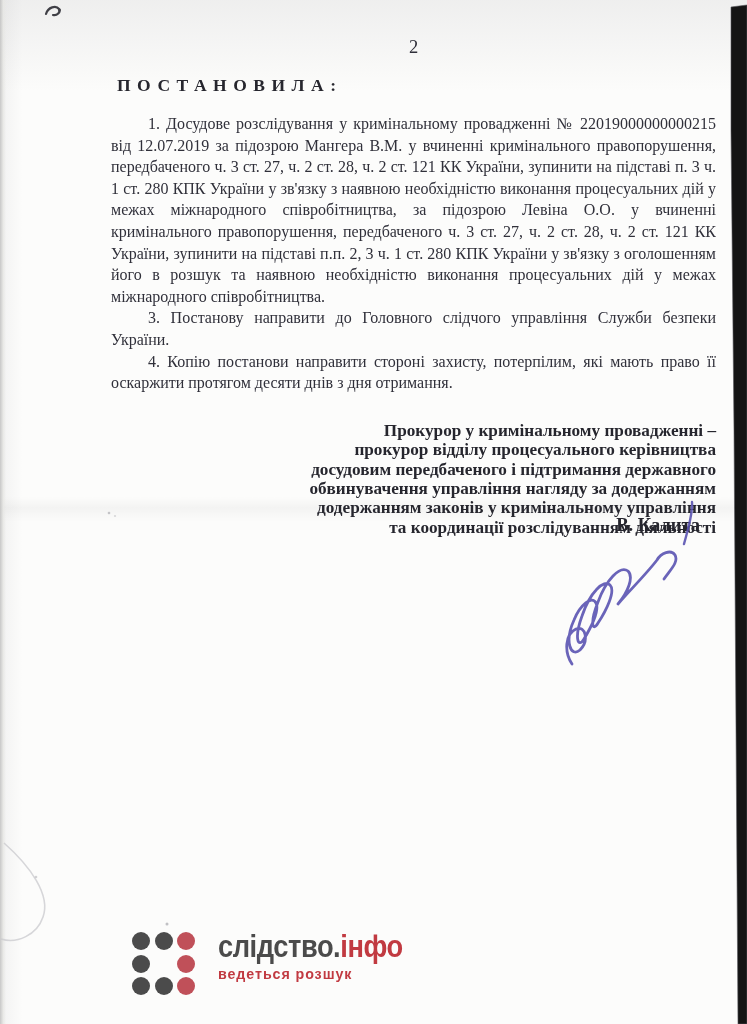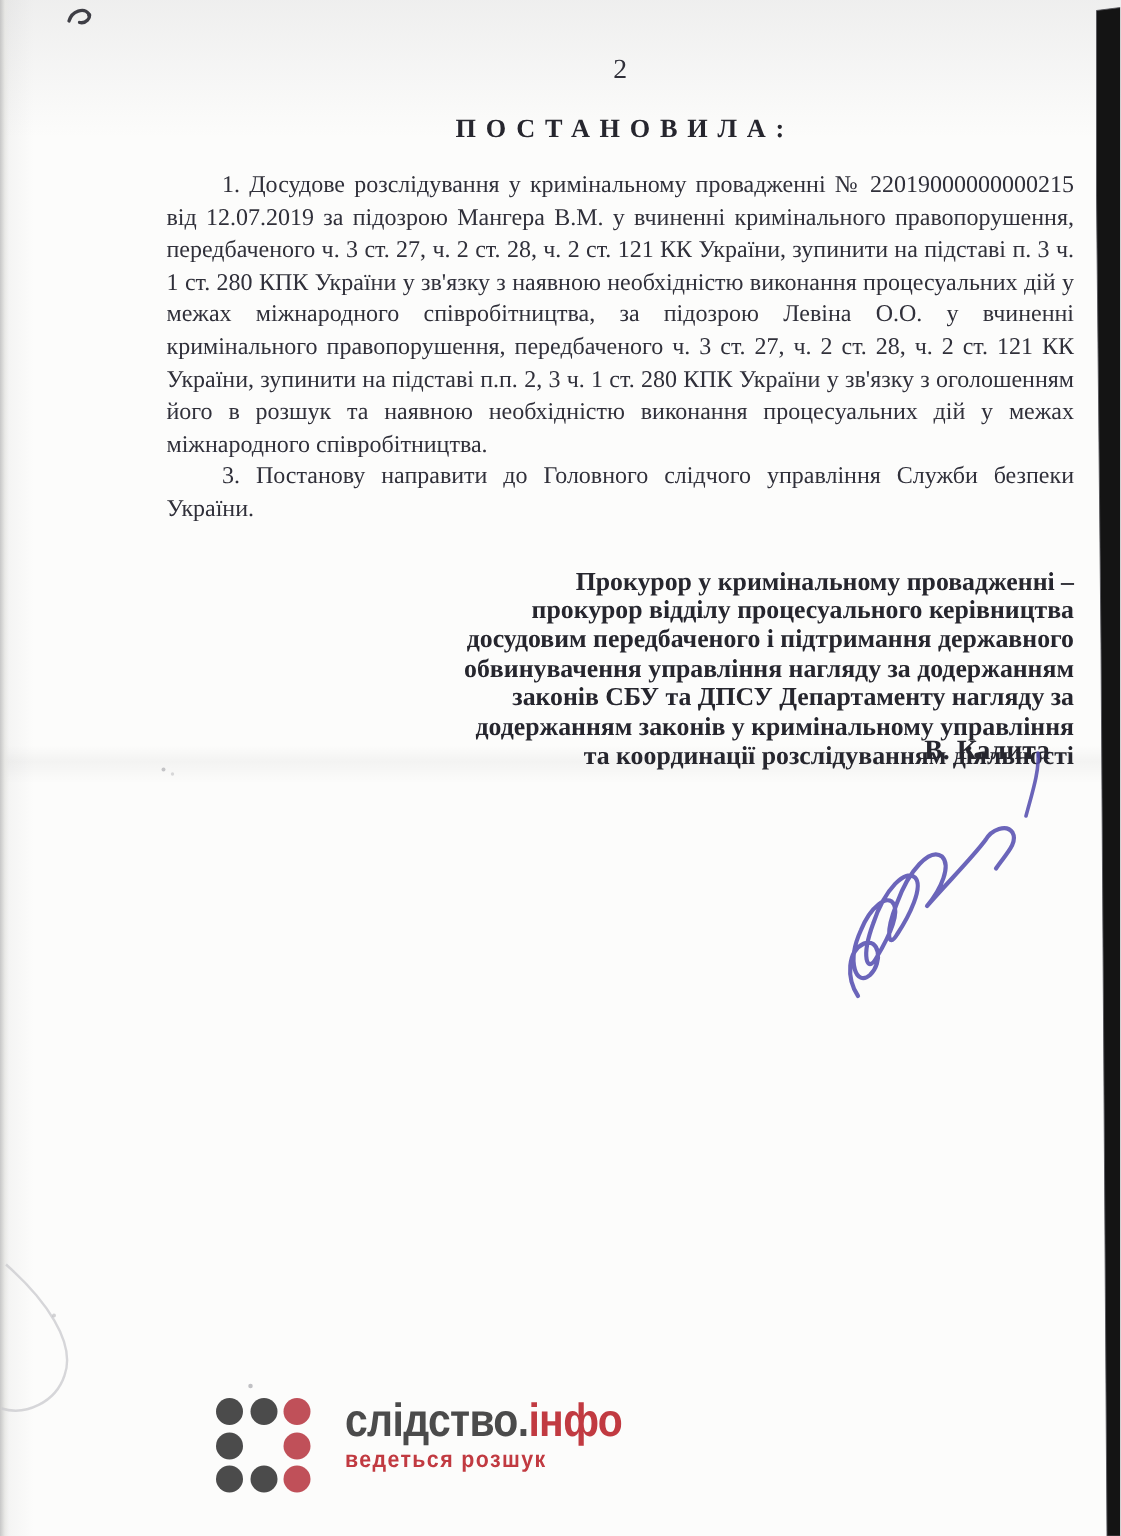--- a/index.html
+++ b/index.html
@@ -29,41 +29,41 @@
     position:absolute;left:111px;top:36px;width:605px;
   }
   .page-number{
     text-align:center;font-size:18.5px;line-height:22px;
   }
   .intro{
     margin:4px 0 0 0;font-size:18.3px;line-height:21.6px;
     text-align:justify;
   }
   .decree-heading{
-    margin-top:16px;text-align:center;font-weight:bold;
+    margin-top:16px;text-align:left;font-weight:bold;
     font-size:17.5px;letter-spacing:6.5px;line-height:22px;color:#26262e;
     padding-left:6px;
   }
   .body-par{
     margin:0;font-size:16px;line-height:21.6px;text-align:justify;
     text-indent:37px;
   }
   .body-par.first{margin-top:17px;}
   .signature-section{
     position:relative;margin-top:27px;text-align:right;
   }
   .sig-line{
     font-weight:bold;font-size:17.2px;line-height:19.4px;color:#26262e;
   }
   .signer{
     position:absolute;right:16px;bottom:1px;font-weight:bold;font-size:18.5px;color:#26262e;
   }
   .signature-svg{position:absolute;left:552px;top:492px;width:180px;height:185px;}
   .logo{
-    position:absolute;left:144px;top:929px;display:flex;align-items:flex-start;
+    position:absolute;left:132px;top:929px;display:flex;align-items:flex-start;
     font-family:"Liberation Sans","DejaVu Sans",sans-serif;
   }
   .logo-dots{
     display:grid;grid-template-columns:repeat(3,18px);grid-auto-rows:18px;
     gap:4.5px;margin-top:3px;
   }
   .dot{width:18px;height:18px;border-radius:50%;}
   .dot--dark{background:var(--logo-gray,#4b4b4b);}
   .dot--red{background:var(--logo-dot-red,#c05059);}
   .dot--empty{background:transparent;}
@@ -88,27 +88,27 @@
   <div class="left-edge"></div>
 
   <div class="content">
     <div class="page-number">2</div>
 
 
     <div class="decree-heading">ПОСТАНОВИЛА:</div>
 
     <p class="body-par first">1. Досудове розслідування у кримінальному провадженні № 22019000000000215 від 12.07.2019 за підозрою Мангера В.М. у вчиненні кримінального правопорушення, передбаченого ч. 3 ст. 27, ч. 2 ст. 28, ч. 2 ст. 121 КК України, зупинити на підставі п. 3 ч. 1 ст. 280 КПК України у зв'язку з наявною необхідністю виконання процесуальних дій у межах міжнародного співробітництва, за підозрою Левіна О.О. у вчиненні кримінального правопорушення, передбаченого ч. 3 ст. 27, ч. 2 ст. 28, ч. 2 ст. 121 КК України, зупинити на підставі п.п. 2, 3 ч. 1 ст. 280 КПК України у зв'язку з оголошенням його в розшук та наявною необхідністю виконання процесуальних дій у межах міжнародного співробітництва.</p>
     <p class="body-par">3. Постанову направити до Головного слідчого управління Служби безпеки України.</p>
+    <p class="body-par">4. Копію постанови направити стороні захисту, потерпілим, які мають право її оскаржити протягом десяти днів з дня отримання.</p>
 
     <div class="signature-section">
       <div class="sig-line">Прокурор у кримінальному провадженні –</div>
       <div class="sig-line">прокурор відділу процесуального керівництва</div>
       <div class="sig-line">досудовим передбаченого і підтримання державного</div>
       <div class="sig-line">обвинувачення управління нагляду за додержанням</div>
-      <div class="sig-line">законів СБУ та ДПСУ Департаменту нагляду за</div>
       <div class="sig-line">додержанням законів у кримінальному управління</div>
       <div class="sig-line">та координації  розслідуванням діяльності</div>
       <div class="signer">В. Калита</div>
     </div>
   </div>
 
   <svg class="signature-svg" viewBox="0 0 180 185">
     <g fill="none" stroke="var(--ink-blue,#5750b0)" stroke-linecap="round" stroke-linejoin="round" opacity="0.88">
       <path stroke-width="2.8" d="M 20,172
         C 12,160 13,142 24,137

